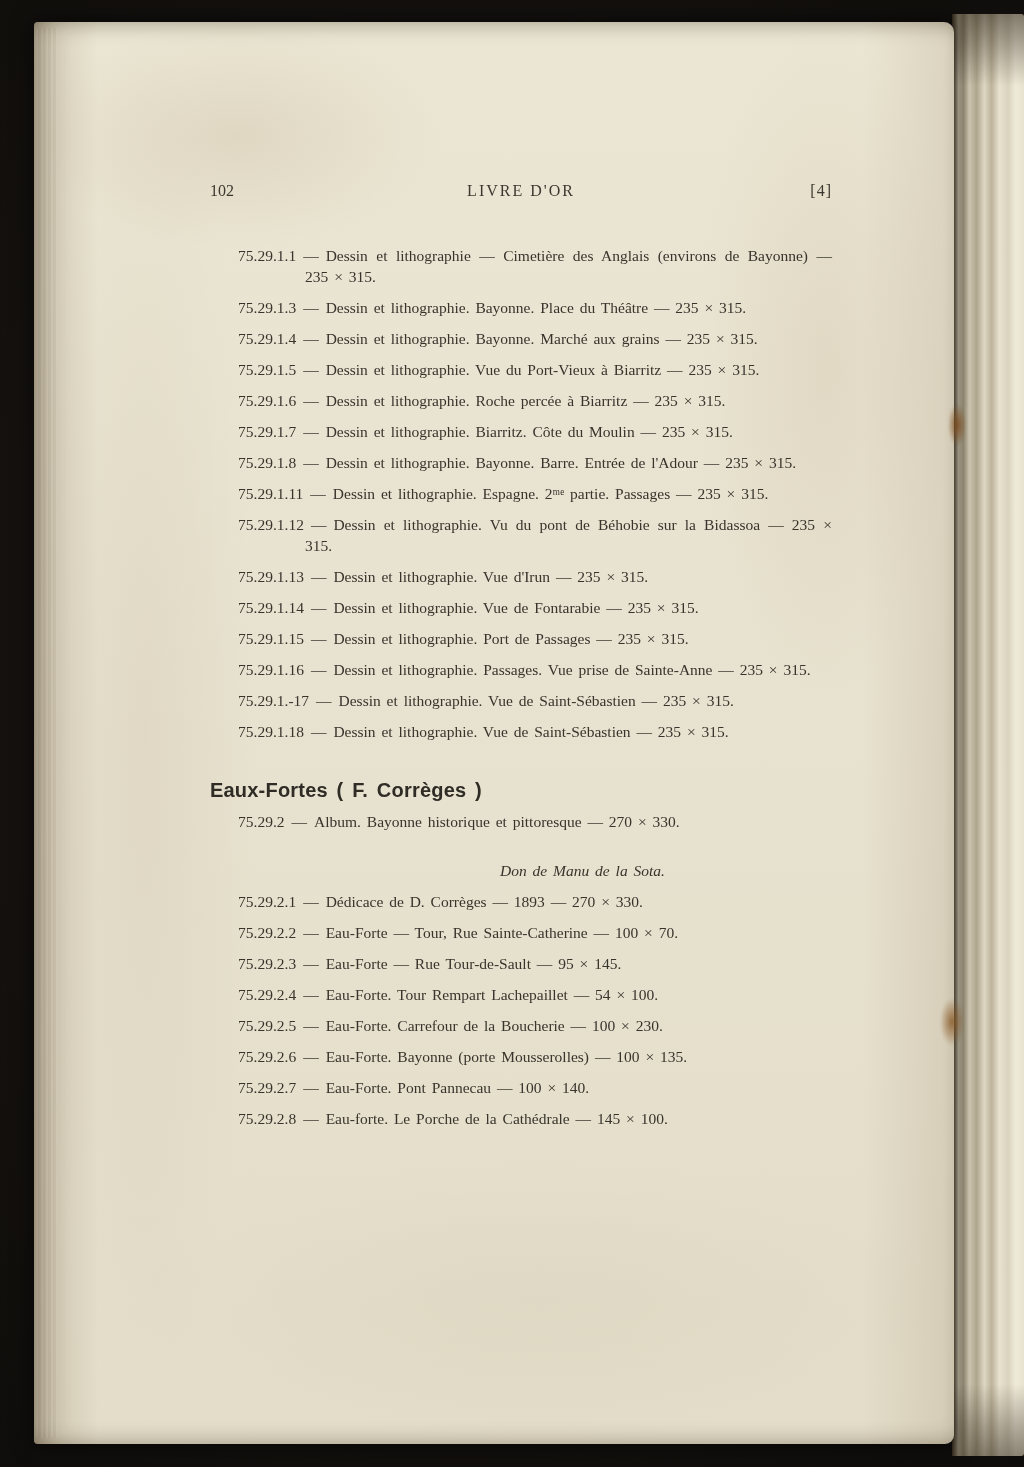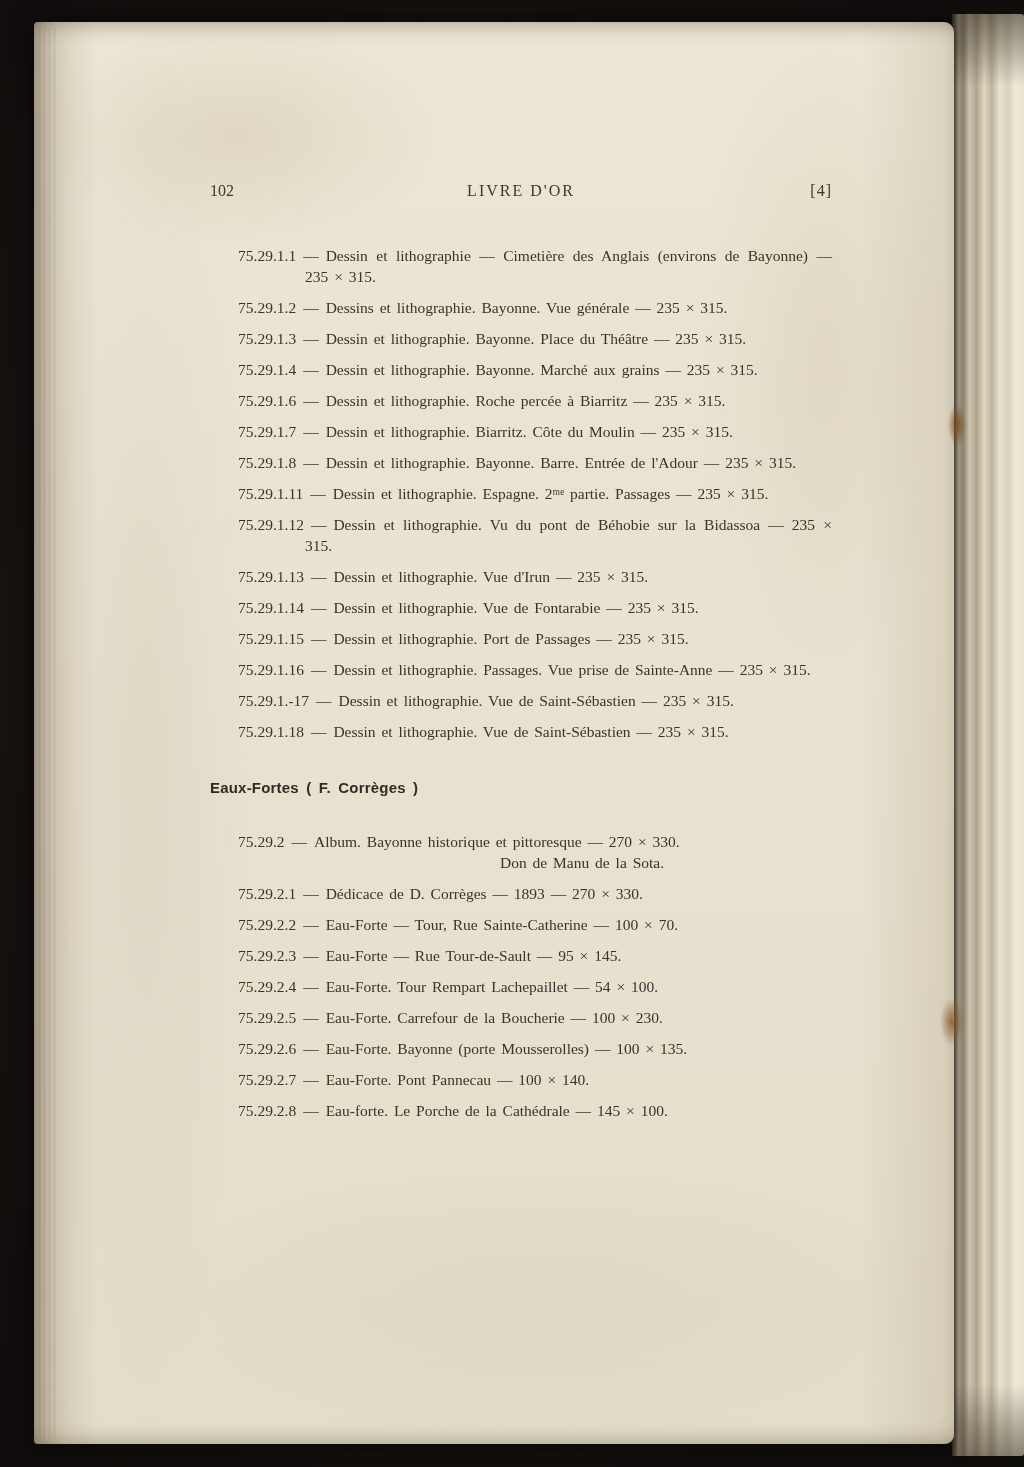--- a/index.html
+++ b/index.html
@@ -86,49 +86,51 @@
     padding-left:95px; text-indent:-95px;
     line-height:21px;
     text-align:justify;
     word-spacing:2px;
   }
   .entry:last-child { margin-bottom:0; }
   .entry-id   { white-space:nowrap;margin-left:28px; }
   .entry-dash { margin:0 7px; }
   .entry-note {
     display:block; text-indent:0; margin-left:195px;
+    font-style:italic;
+    margin-top:28px;
   }
 
   .section-heading {
-    margin:37px 0 35px 0;
+    margin:37px 0 9px 0;
     font-family:"Liberation Sans", sans-serif;
-    font-weight:bold; font-size:15px; color:#2f2c26;
+    font-weight:bold; font-size:20px; color:#2f2c26;
     letter-spacing:0.2px;
     word-spacing:3px;
   }
 </style>
 </head>
 <body>
 
 <div class="right-stack"></div>
 
 <div class="page">
   <div class="content">
 
     <div class="header">
       <span class="pgnum">102</span>
       <span class="title">LIVRE D'OR</span>
       <span class="bracket">[4]</span>
     </div>
 
     <div class="entries first">
         <p class="entry"><span class="entry-id">75.29.1.1</span><span class="entry-dash">—</span><span class="entry-text">Dessin et lithographie — Cimetière des Anglais (environs de Bayonne) — 235 × 315.</span></p>
-        <p class="entry"><span class="entry-id">75.29.1.2</span><span class="entry-dash">—</span><span class="entry-text">Dessins et lithographie. Bayonne. Vue générale — 235 × 315.</span></p>
         <p class="entry"><span class="entry-id">75.29.1.3</span><span class="entry-dash">—</span><span class="entry-text">Dessin et lithographie. Bayonne. Place du Théâtre — 235 × 315.</span></p>
         <p class="entry"><span class="entry-id">75.29.1.4</span><span class="entry-dash">—</span><span class="entry-text">Dessin et lithographie. Bayonne. Marché aux grains — 235 × 315.</span></p>
+        <p class="entry"><span class="entry-id">75.29.1.5</span><span class="entry-dash">—</span><span class="entry-text">Dessin et lithographie. Vue du Port-Vieux à Biarritz — 235 × 315.</span></p>
         <p class="entry"><span class="entry-id">75.29.1.6</span><span class="entry-dash">—</span><span class="entry-text">Dessin et lithographie. Roche percée à Biarritz — 235 × 315.</span></p>
         <p class="entry"><span class="entry-id">75.29.1.7</span><span class="entry-dash">—</span><span class="entry-text">Dessin et lithographie. Biarritz. Côte du Moulin — 235 × 315.</span></p>
         <p class="entry"><span class="entry-id">75.29.1.8</span><span class="entry-dash">—</span><span class="entry-text">Dessin et lithographie. Bayonne. Barre. Entrée de l'Adour — 235 × 315.</span></p>
         <p class="entry"><span class="entry-id">75.29.1.11</span><span class="entry-dash">—</span><span class="entry-text">Dessin et lithographie. Espagne. 2ᵐᵉ partie. Passages — 235 × 315.</span></p>
         <p class="entry"><span class="entry-id">75.29.1.12</span><span class="entry-dash">—</span><span class="entry-text">Dessin et lithographie. Vu du pont de Béhobie sur la Bidassoa — 235 × 315.</span></p>
         <p class="entry"><span class="entry-id">75.29.1.13</span><span class="entry-dash">—</span><span class="entry-text">Dessin et lithographie. Vue d'Irun — 235 × 315.</span></p>
         <p class="entry"><span class="entry-id">75.29.1.14</span><span class="entry-dash">—</span><span class="entry-text">Dessin et lithographie. Vue de Fontarabie — 235 × 315.</span></p>
         <p class="entry"><span class="entry-id">75.29.1.15</span><span class="entry-dash">—</span><span class="entry-text">Dessin et lithographie. Port de Passages — 235 × 315.</span></p>
         <p class="entry"><span class="entry-id">75.29.1.16</span><span class="entry-dash">—</span><span class="entry-text">Dessin et lithographie. Passages. Vue prise de Sainte-Anne — 235 × 315.</span></p>
         <p class="entry"><span class="entry-id">75.29.1.-17</span><span class="entry-dash">—</span><span class="entry-text">Dessin et lithographie. Vue de Saint-Sébastien — 235 × 315.</span></p>

